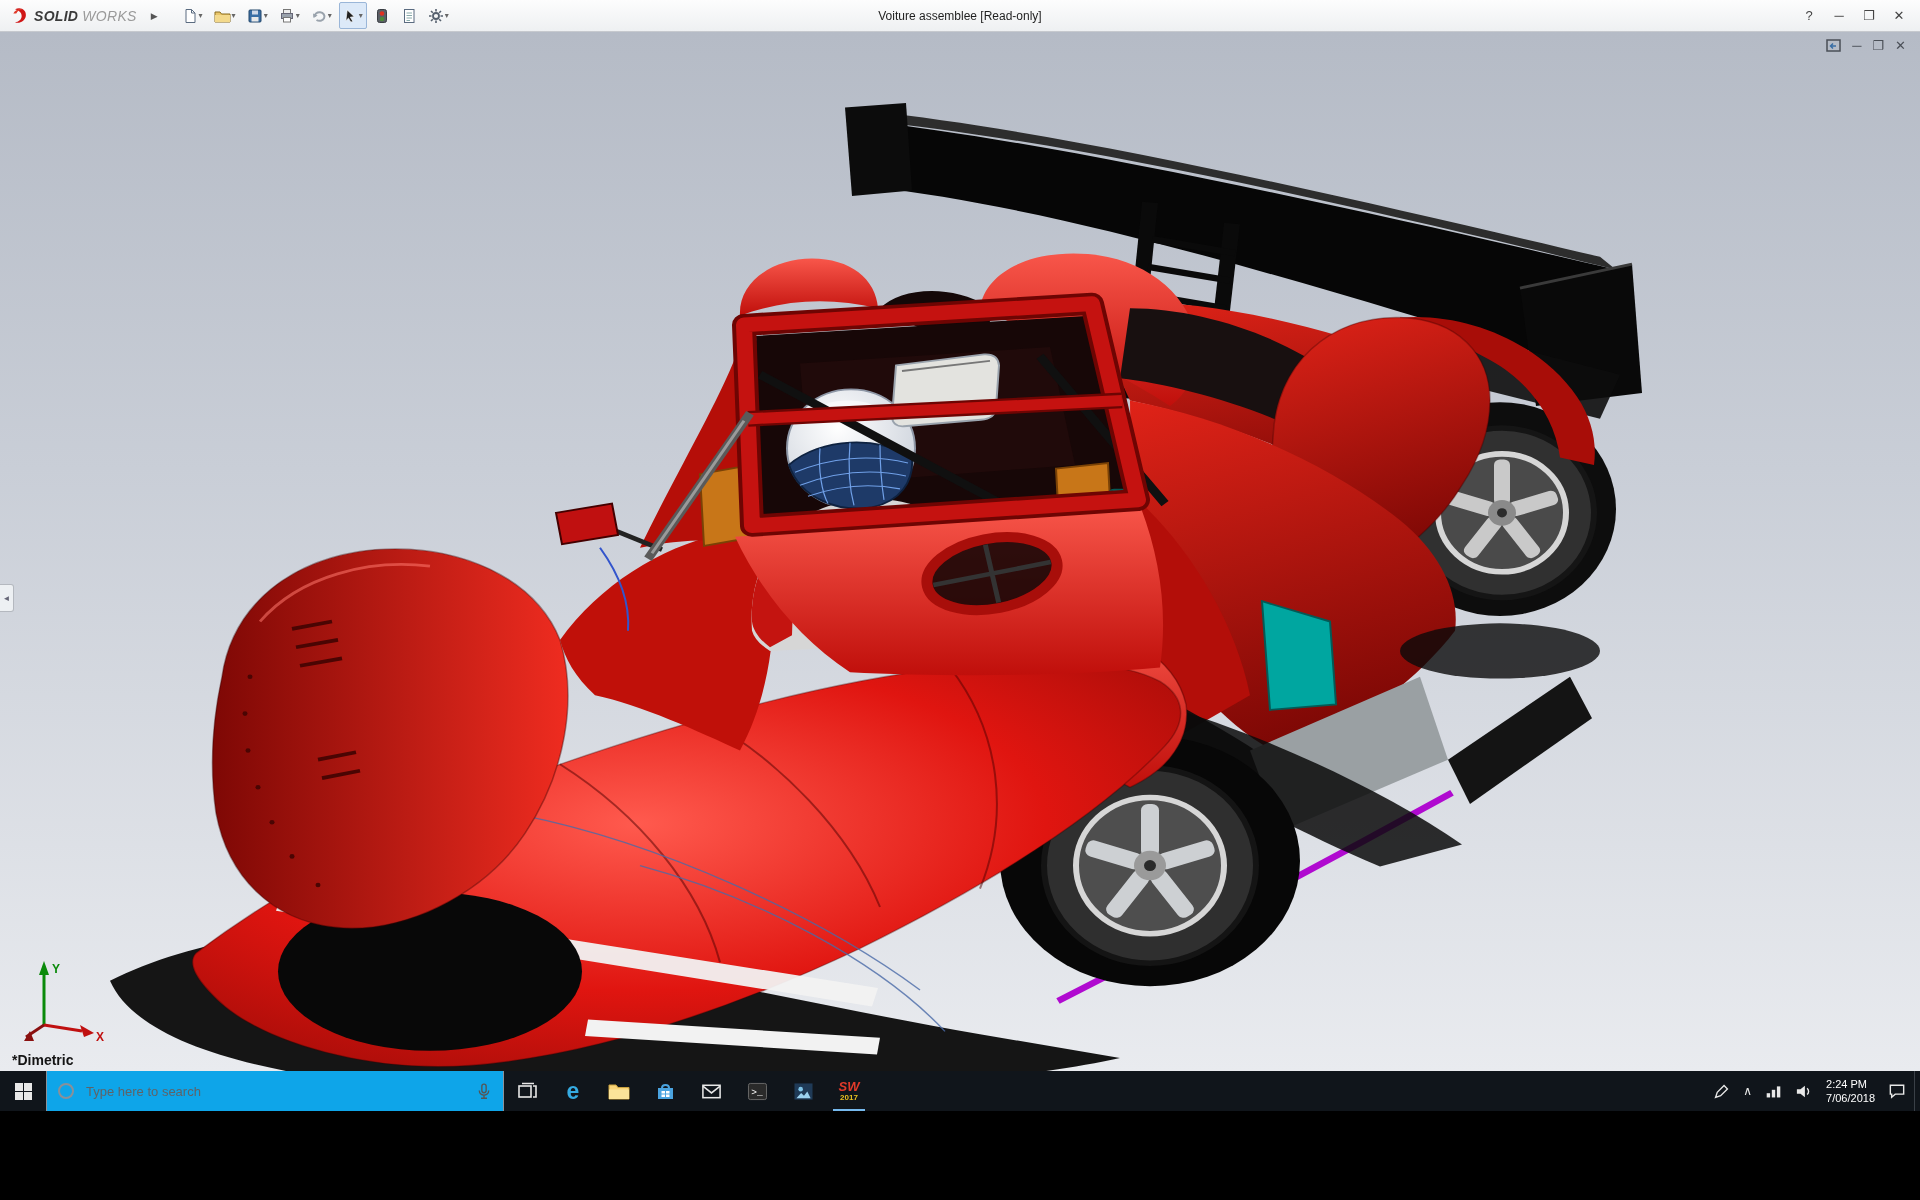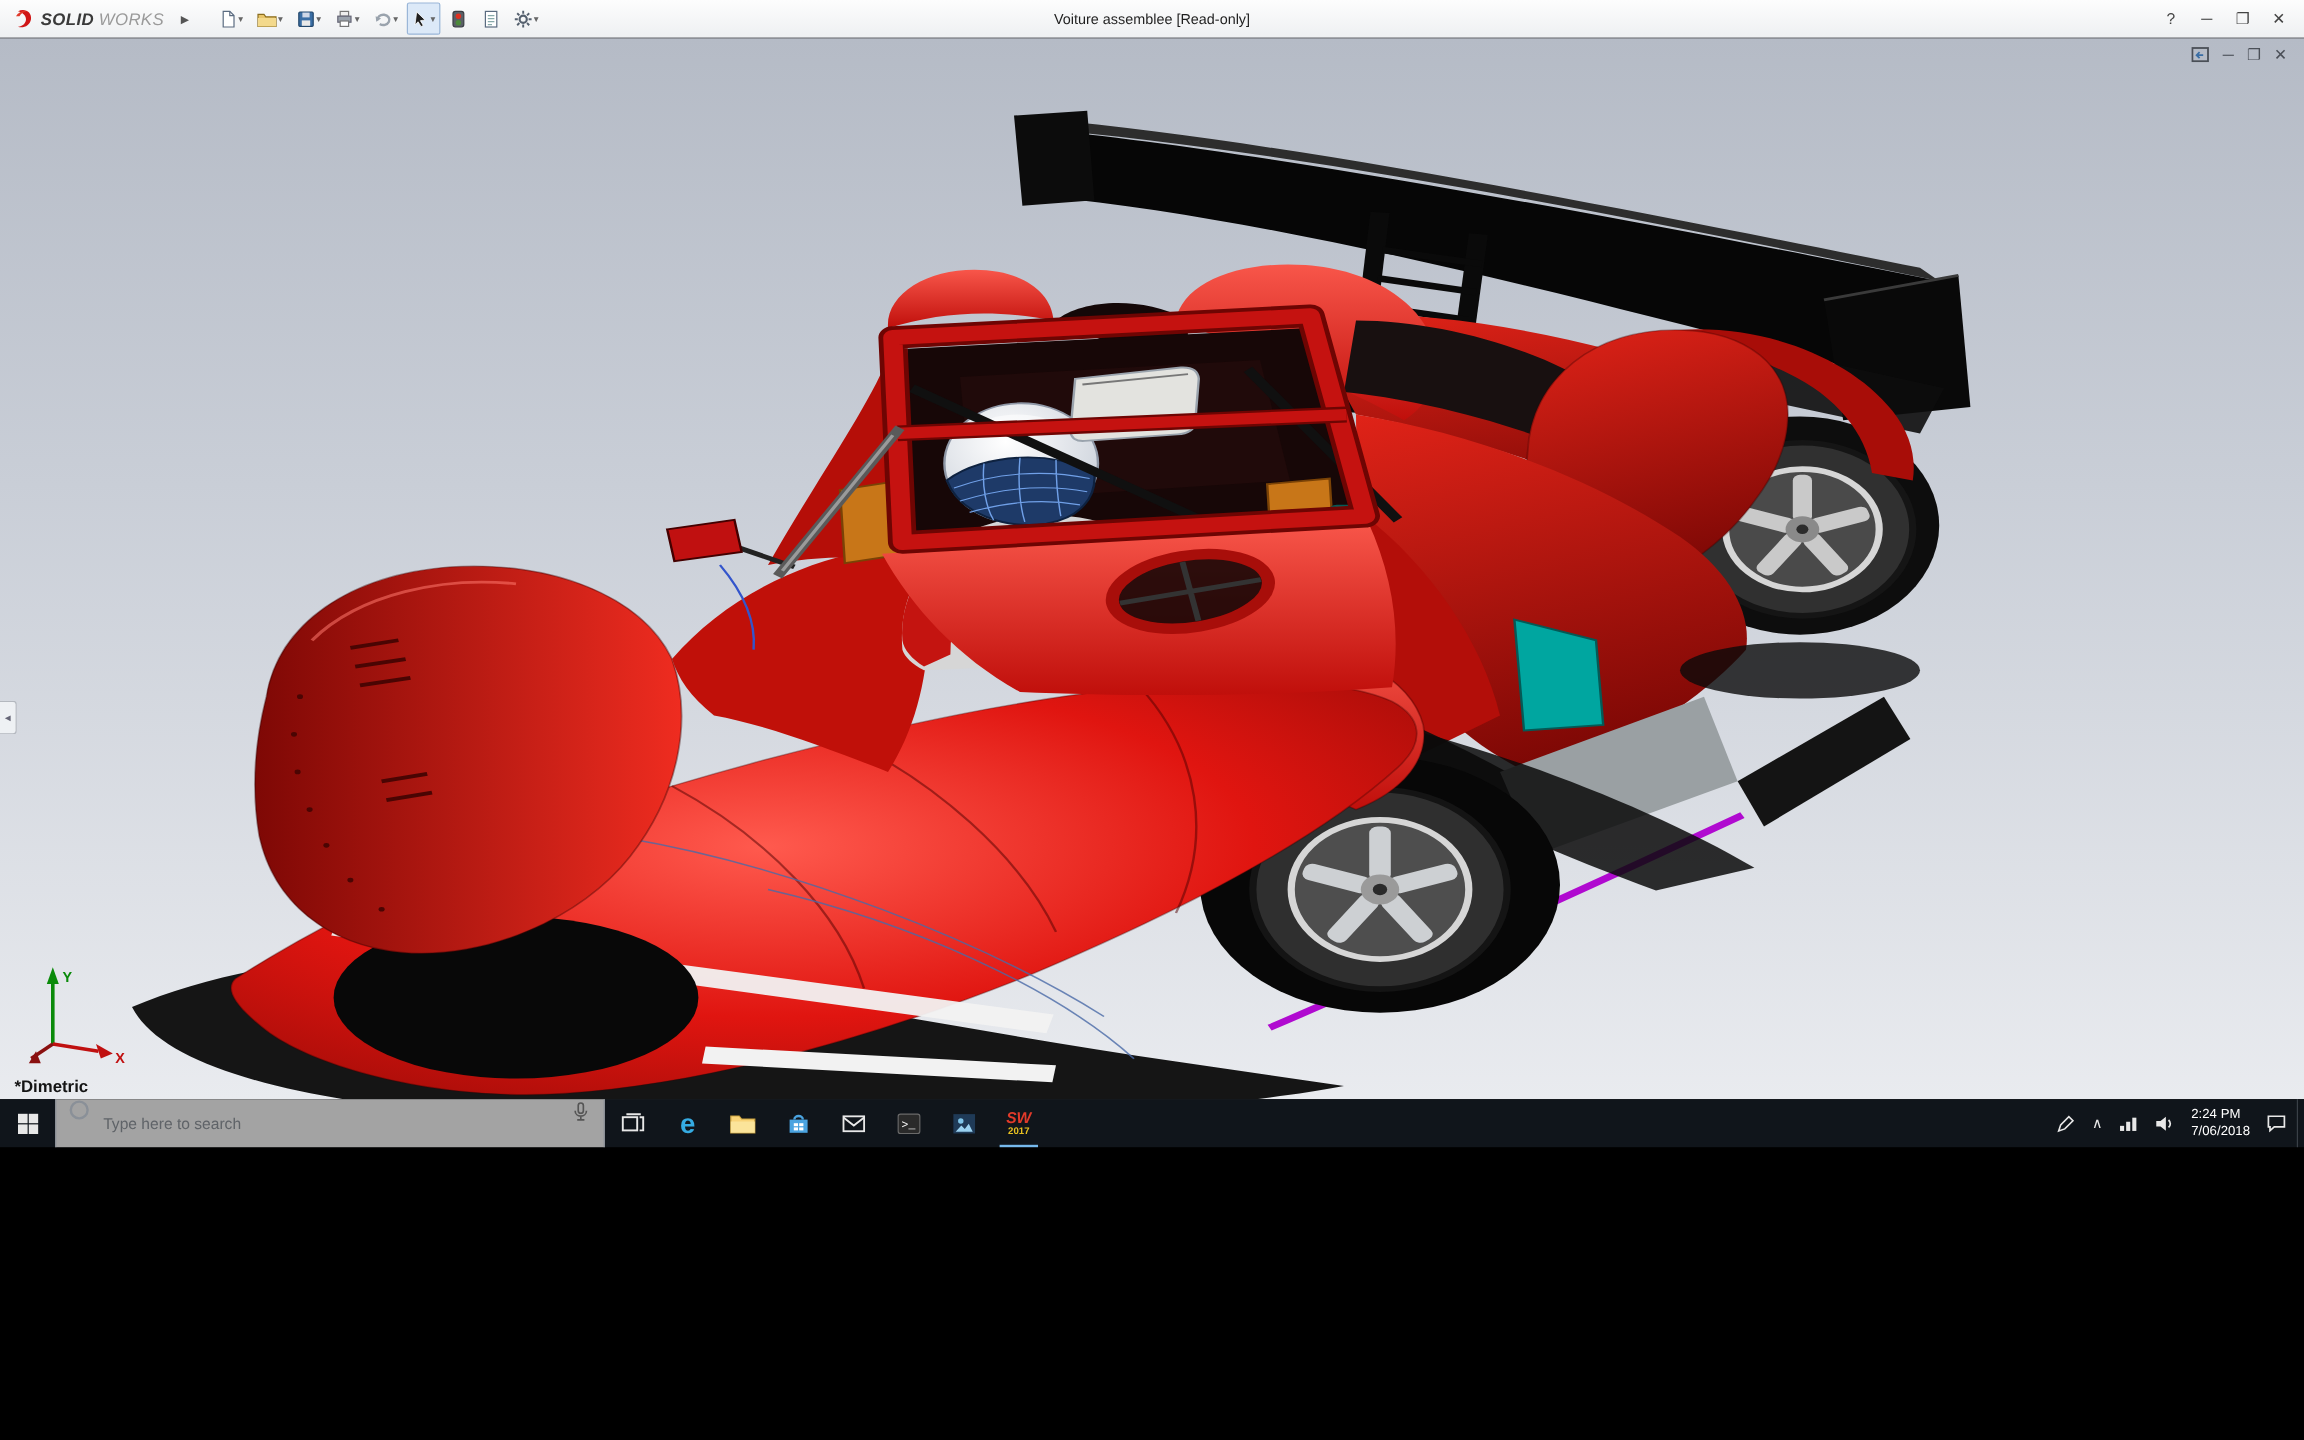--- a/index.html
+++ b/index.html
@@ -1,17 +1,17 @@
 <!DOCTYPE html>
 <html><head>
 <meta charset="utf-8">
 <style>
   html,body{margin:0;padding:0;background:#000;}
   body{width:1920px;height:1200px;overflow:hidden;font-family:"Liberation Sans",sans-serif;-webkit-font-smoothing:antialiased;}
-  .app{display:flex;flex-direction:column;width:1920px;height:956px;}
+  .app{display:flex;flex-direction:column;width:1920px;height:1111px;}
 
   
   .titlebar{flex:0 0 31px;height:31px;background:linear-gradient(#fdfdfd,#eef0f2);border-bottom:1px solid #c6c9ce;display:flex;align-items:center;position:relative;}
   .brand{display:flex;align-items:center;gap:4px;padding:0 8px 0 10px;}
   .brand-bold{font-weight:bold;font-style:italic;font-size:14px;color:#3a3a3a;letter-spacing:.3px;}
   .brand-light{font-weight:normal;font-style:italic;font-size:14px;color:#9a9a9a;letter-spacing:.3px;}
   .menu-expand{font-size:9px;color:#555;padding:0 6px;cursor:default;}
   .toolbar{display:flex;align-items:center;gap:3px;margin-left:14px;}
   .tb-btn{display:flex;align-items:center;height:25px;padding:0 3px;border:1px solid transparent;border-radius:2px;cursor:default;}
   .tb-btn.active{border-color:#9ab6d8;background:#dce9f8;}
@@ -25,21 +25,21 @@
   .scene{position:absolute;left:0;top:0;width:100%;height:100%;}
   .viewport-controls{position:absolute;top:7px;right:14px;display:flex;gap:11px;align-items:center;}
   .vp-btn{color:#4a4f57;font-size:13px;line-height:1;cursor:default;display:flex;align-items:center;}
   .flyout-tab{position:absolute;left:0;top:552px;width:13px;height:26px;background:rgba(242,244,247,.85);border:1px solid #b4b8bf;border-left:none;border-radius:0 3px 3px 0;display:flex;align-items:center;justify-content:center;font-size:8px;color:#667;}
   .triad{position:absolute;left:14px;bottom:26px;}
   .view-label{position:absolute;left:12px;bottom:3px;font-size:14px;font-weight:bold;color:#141414;}
 
   
   .taskbar{flex:0 0 40px;background:#10151b;display:flex;align-items:stretch;color:#e8e8e8;position:relative;}
   .tb-item{width:46px;display:flex;align-items:center;justify-content:center;position:relative;cursor:default;}
-  .search{display:flex;background:#a3a3a3;width:436px;padding:0 10px;gap:9px;border:1px solid #8d9299;border-top:none;border-bottom:none;}
+  .search{display:flex;align-items:center;background:#0ea5e9;width:436px;padding:0 10px;gap:9px;border:1px solid #8d9299;border-top:none;border-bottom:none;}
   .search input{border:none;outline:none;flex:1;font-size:13px;background:transparent;color:#333;font-family:"Liberation Sans",sans-serif;}
   .search input::placeholder{color:#5f6368;}
   .edge-letter{font-size:23px;font-weight:bold;color:#35abe2;}
   .sw-tile{display:flex;flex-direction:column;align-items:center;justify-content:center;line-height:1;}
   .sw-letters{font-weight:bold;font-style:italic;font-size:13px;color:#e03a2a;}
   .sw-year{font-size:8px;color:#e8c020;margin-top:1px;font-weight:bold;}
   .active-underline{position:absolute;bottom:0;left:7px;right:7px;height:2px;background:#76b9ed;}
   .tray{margin-left:auto;display:flex;align-items:center;gap:13px;padding:0 8px;}
   .tray-glyph{font-size:12px;color:#e8e8e8;}
   .clock{text-align:left;font-size:11px;line-height:14px;color:#fff;}

